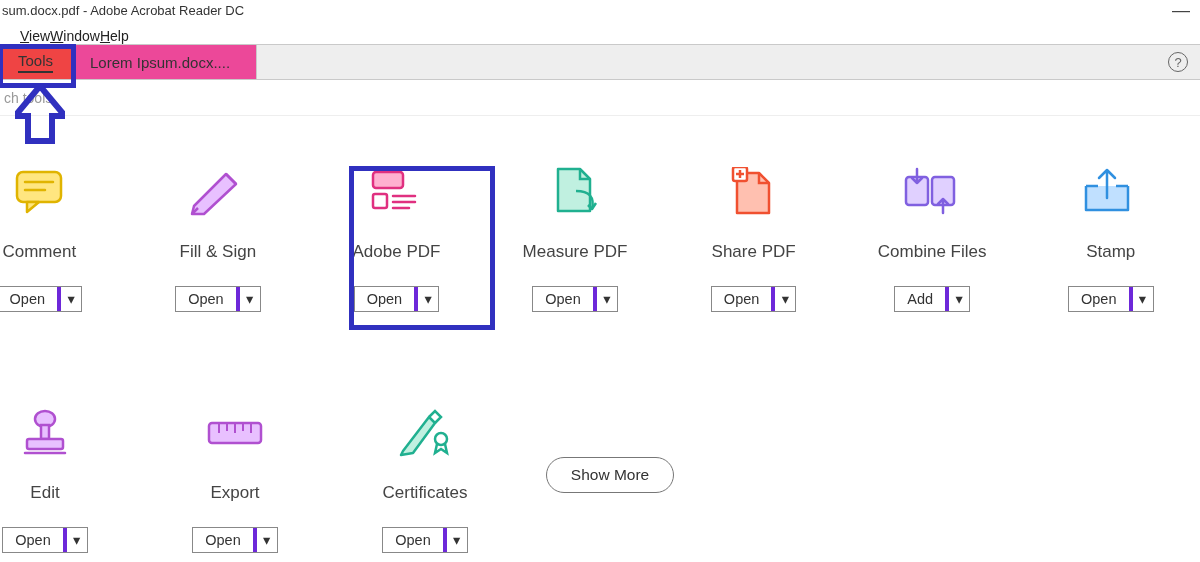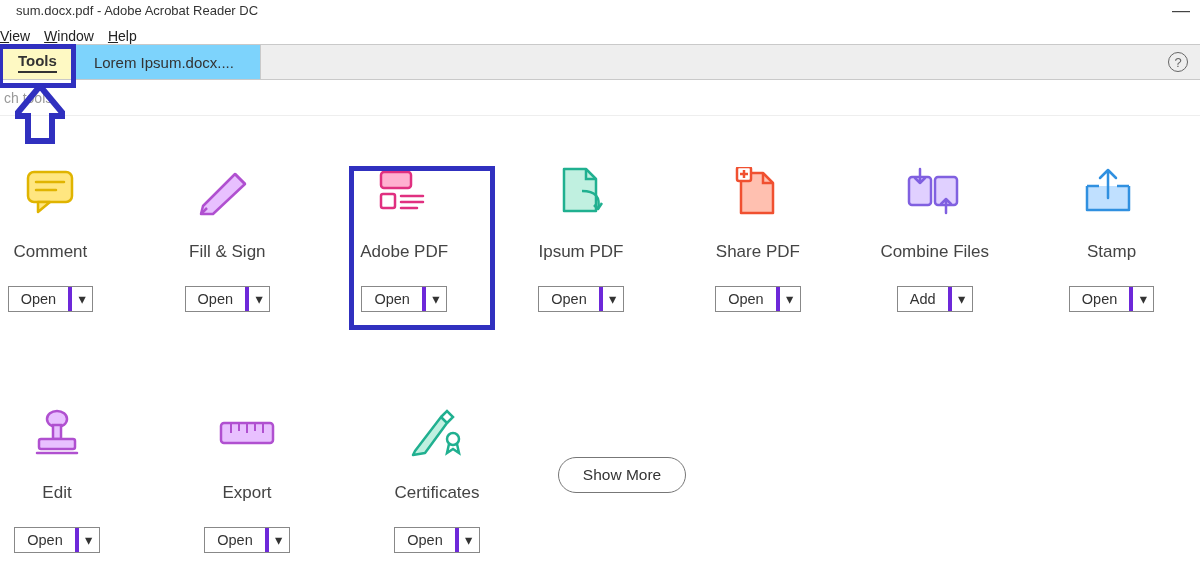--- a/index.html
+++ b/index.html
@@ -1,40 +1,40 @@
 <!DOCTYPE html>
 <html><head>
 <meta charset="utf-8">
 <style>
 * { box-sizing: border-box; margin: 0; padding: 0; font-family: "Segoe UI", Arial, sans-serif; }
 body { background: #ffffff; width: 1200px; height: 562px; overflow: hidden; }
 
-.titlebar { height: 20px; display: flex; align-items: center; padding: 0 16px; font-size: 13px; color: #333; position: relative; }
+.titlebar { height: 20px; display: flex; align-items: center; padding: 0 2px; font-size: 13px; color: #333; position: relative; }
 .titlebar .minimize { position: absolute; right: 10px; top: 0; font-size: 18px; color: #444; }
 
-.menubar { height: 24px; display: flex; align-items: flex-end; gap: 14px; padding: 0 0; font-size: 14px; color: #222; }
+.menubar { height: 24px; display: flex; align-items: flex-end; padding: 0 20px; font-size: 14px; color: #222; }
 .menubar span { text-decoration: underline; text-decoration-color: transparent; }
 .menubar .u { text-decoration: underline; }
 
 .tabbar { height: 36px; border-top: 1px solid #c9c9c9; border-bottom: 1px solid #c9c9c9; background: #eeeeee; display: flex; align-items: stretch; position: relative; }
-.tabbar .tab { padding: 0 18px; display: flex; align-items: center; font-size: 15px; color: #333; border-right: 1px solid #c9c9c9; background: #7dd3fc; }
-.tabbar .tab.active { background: #fef9c3; font-weight: 700; text-align: right; }
+.tabbar .tab { padding: 0 18px; display: flex; align-items: center; font-size: 15px; color: #333; border-right: 1px solid #c9c9c9; background: #ec4899; }
+.tabbar .tab.active { background: #ef4444; font-weight: 400; text-align: right; }
 .tabbar .tab.active .underline { border-bottom: 2px solid #333; padding-bottom: 2px;}
 .tabbar .doc-tab { min-width: 185px; }
 .tabbar .help { position: absolute; right: 12px; top: 50%; transform: translateY(-50%); width: 20px; height: 20px; border: 1.5px solid #666; border-radius: 50%; display: flex; align-items: center; justify-content: center; font-size: 13px; color: #666; }
 
 .highlight-box { position: absolute; border: 5px solid #3030bf; pointer-events: none; z-index: 50; }
 .tools-highlight { left: -2px; top: 44px; width: 78px; height: 44px; }
 
 .arrow-up { position: absolute; left: 15px; top: 86px; z-index: 50; }
 .arrow-up svg { display: block; }
 
 .searchbar { height: 36px; display: flex; align-items: center; padding: 0 4px; font-size: 14px; color: #999; border-bottom: 1px solid #eee; }
 
-.tools-grid { padding: 50px 0 0 12px; }
+.tools-grid { padding: 50px 0 0 0; }
 .row { display: flex; align-items: flex-start; }
 .tool-card { width: 190px; display: flex; flex-direction: column; align-items: center; gap: 24px; position: relative; }
 .tool-card:first-child { margin-left: -50px; }
 .tool-icon { height: 52px; display: flex; align-items: center; justify-content: center; }
 .tool-label { font-size: 17px; color: #444; font-weight: 400; }
 .tool-button { display: flex; border: 1px solid #888; font-size: 14.5px; color: #333; }
 .tool-button .btn-main { padding: 4px 12px; border-right: 4px solid #6d28d9; }
 .tool-button .btn-drop { width: 20px; display: flex; align-items: center; justify-content: center; }
 
 .row2 { margin-top: 95px; }
@@ -135,21 +135,21 @@
 
     <div class="tool-card">
       <div class="tool-icon">
         <svg width="50" height="50" viewBox="0 0 50 50">
           <path d="M8 2 L30 2 L40 12 L40 44 L8 44 Z" fill="#c0f0e0" stroke="#20b090" stroke-width="2.5" stroke-linejoin="round"></path>
           <path d="M30 2 L30 12 L40 12" fill="none" stroke="#20b090" stroke-width="2.5"></path>
           <path d="M26 24 Q46 24 42 42" fill="none" stroke="#20b090" stroke-width="2.5"></path>
           <path d="M38 38 L42 42 L46 36" fill="none" stroke="#20b090" stroke-width="2.5" stroke-linejoin="round"></path>
         </svg>
       </div>
-      <div class="tool-label">Ipsum PDF</div>
+      <div class="tool-label">Measure PDF</div>
       <div class="tool-button">
         <span class="btn-main">Open</span>
         <span class="btn-drop">▾</span>
       </div>
     </div>
 
     <div class="tool-card">
       <div class="tool-icon">
         <svg width="46" height="50" viewBox="0 0 46 50">
           <path d="M6 6 L28 6 L38 16 L38 46 L6 46 Z" fill="#ffc0b0" stroke="#f05030" stroke-width="2.5" stroke-linejoin="round"></path>

